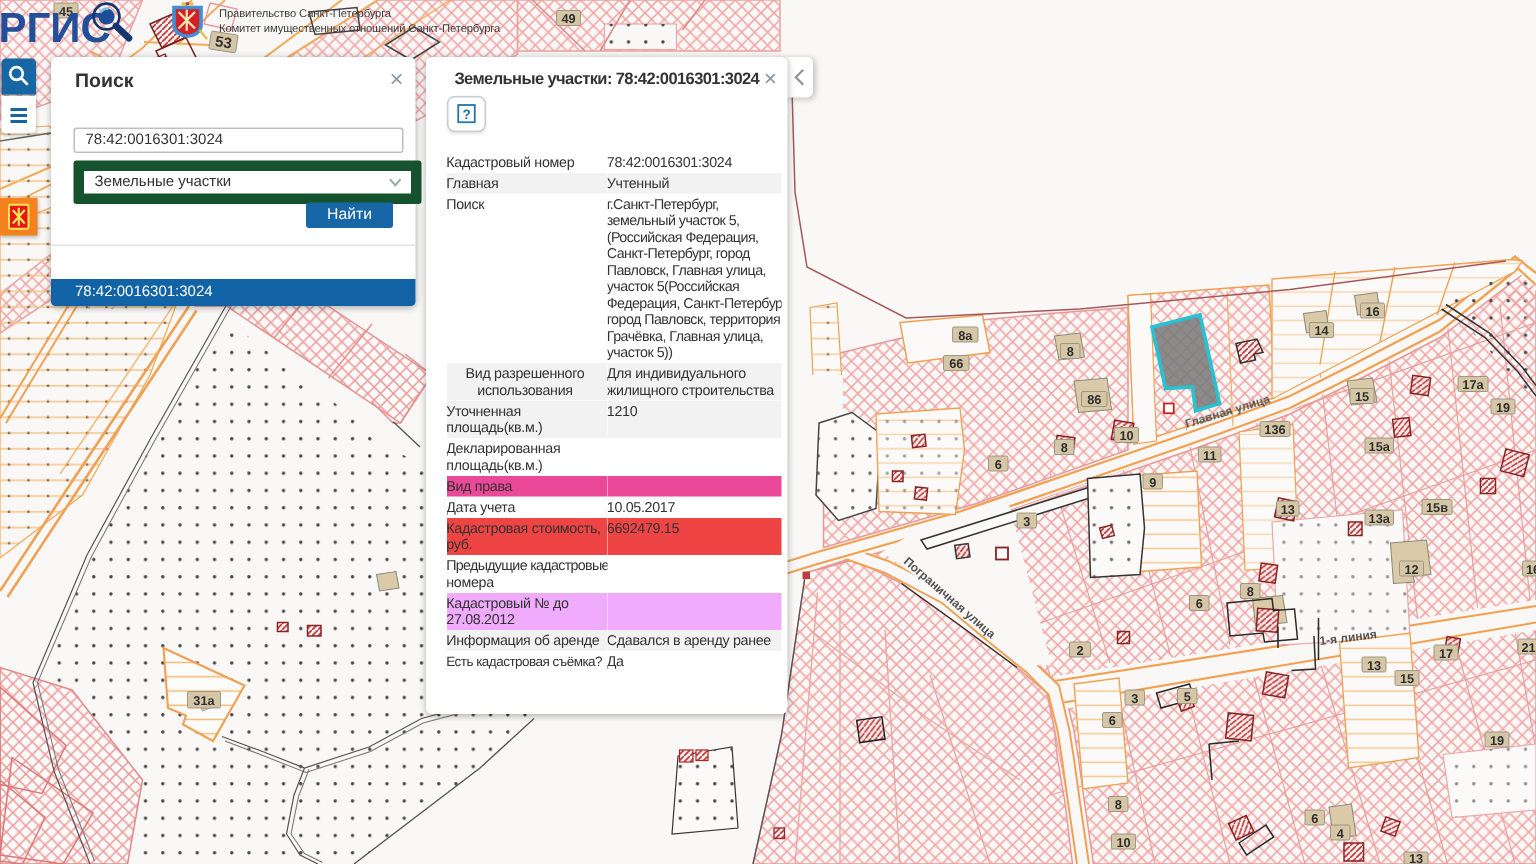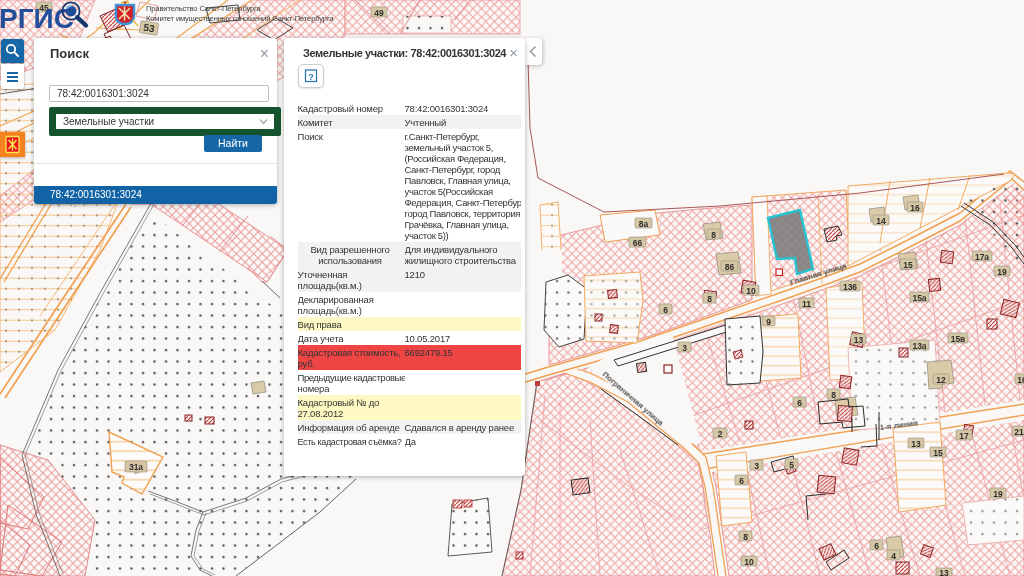--- a/index.html
+++ b/index.html
@@ -373,56 +373,56 @@
           <text x="12" y="14.5" text-anchor="middle" font-size="9" font-weight="bold" fill="#2273ae" font-family="Liberation Sans,sans-serif">?</text>
         </svg>
 </div>
 <table style="position:absolute;left:13.5px;top:63px;width:223px;border-collapse:collapse;font-size:9.5px;letter-spacing:-0.2px;color:#333;line-height:11px;table-layout:fixed;">
         <tbody>
 <tr>
             <td style="width:105px;padding:1.5px 2px 1.5px 0;vertical-align:top;white-space:nowrap;overflow:hidden;">Кадастровый номер</td>
             <td style="padding:1.5px 0;vertical-align:top;white-space:nowrap;overflow:hidden;">78:42:0016301:3024</td>
           </tr>
 <tr style="background:#f2f2f2;">
-            <td style="width:105px;padding:1.5px 2px 1.5px 0;vertical-align:top;white-space:nowrap;overflow:hidden;">Комитет</td>
+            <td style="width:105px;padding:1.5px 2px 1.5px 0;vertical-align:top;white-space:nowrap;overflow:hidden;">Главная</td>
             <td style="padding:1.5px 0;vertical-align:top;white-space:nowrap;overflow:hidden;">Учтенный</td>
           </tr>
 <tr>
             <td style="width:105px;padding:1.5px 2px 1.5px 0;vertical-align:top;white-space:nowrap;overflow:hidden;">Поиск</td>
             <td style="padding:1.5px 0;vertical-align:top;white-space:nowrap;overflow:hidden;letter-spacing:-0.35px;">г.Санкт-Петербург,<br>земельный участок 5,<br>(Российская Федерация,<br>Санкт-Петербург, город<br>Павловск, Главная улица,<br>участок 5(Российская<br>Федерация, Санкт-Петербург,<br>город Павловск, территория<br>Грачёвка, Главная улица,<br>участок 5))</td>
           </tr>
 <tr style="background:#f2f2f2;">
             <td style="width:105px;padding:1.5px 2px 1.5px 0;vertical-align:top;white-space:nowrap;overflow:hidden;text-align:center;">Вид разрешенного<br>использования</td>
             <td style="padding:1.5px 0;vertical-align:top;white-space:nowrap;overflow:hidden;">Для индивидуального<br>жилищного строительства</td>
           </tr>
 <tr style="background:#f2f2f2;">
             <td style="width:105px;padding:1.5px 2px 1.5px 0;vertical-align:top;white-space:nowrap;overflow:hidden;">Уточненная<br>площадь(кв.м.)</td>
             <td style="padding:1.5px 0;vertical-align:top;white-space:nowrap;overflow:hidden;">1210</td>
           </tr>
 <tr>
             <td style="width:105px;padding:1.5px 2px 1.5px 0;vertical-align:top;white-space:nowrap;overflow:hidden;">Декларированная<br>площадь(кв.м.)</td>
             <td style="padding:1.5px 0;vertical-align:top;white-space:nowrap;overflow:hidden;"></td>
           </tr>
-<tr style="background:#fef9c3;">
+<tr style="background:#ec4899;">
             <td style="width:105px;padding:1.5px 2px 1.5px 0;vertical-align:top;white-space:nowrap;overflow:hidden;">Вид права</td>
             <td style="padding:1.5px 0;vertical-align:top;white-space:nowrap;overflow:hidden;"></td>
           </tr>
 <tr>
             <td style="width:105px;padding:1.5px 2px 1.5px 0;vertical-align:top;white-space:nowrap;overflow:hidden;">Дата учета</td>
             <td style="padding:1.5px 0;vertical-align:top;white-space:nowrap;overflow:hidden;">10.05.2017</td>
           </tr>
 <tr style="background:#ef4444;">
             <td style="width:105px;padding:1.5px 2px 1.5px 0;vertical-align:top;white-space:nowrap;overflow:hidden;">Кадастровая стоимость,<br>руб.</td>
             <td style="padding:1.5px 0;vertical-align:top;white-space:nowrap;overflow:hidden;">6692479.15</td>
           </tr>
 <tr>
             <td style="width:105px;padding:1.5px 2px 1.5px 0;vertical-align:top;white-space:nowrap;overflow:hidden;"><span style="letter-spacing:-0.45px;">Предыдущие кадастровые</span><br>номера</td>
             <td style="padding:1.5px 0;vertical-align:top;white-space:nowrap;overflow:hidden;"></td>
           </tr>
-<tr style="background:#fef9c3;">
+<tr style="background:#f0abfc;">
             <td style="width:105px;padding:1.5px 2px 1.5px 0;vertical-align:top;white-space:nowrap;overflow:hidden;">Кадастровый № до<br>27.08.2012</td>
             <td style="padding:1.5px 0;vertical-align:top;white-space:nowrap;overflow:hidden;"></td>
           </tr>
 <tr style="background:#f2f2f2;">
             <td style="width:105px;padding:1.5px 2px 1.5px 0;vertical-align:top;white-space:nowrap;overflow:hidden;">Информация об аренде</td>
             <td style="padding:1.5px 0;vertical-align:top;white-space:nowrap;overflow:hidden;">Сдавался в аренду ранее</td>
           </tr>
 <tr>
             <td style="width:105px;padding:1.5px 2px 1.5px 0;vertical-align:top;white-space:nowrap;overflow:hidden;"><span style="font-size:9px;letter-spacing:-0.35px;">Есть кадастровая съёмка?</span></td>
             <td style="padding:1.5px 0;vertical-align:top;white-space:nowrap;overflow:hidden;">Да</td>

